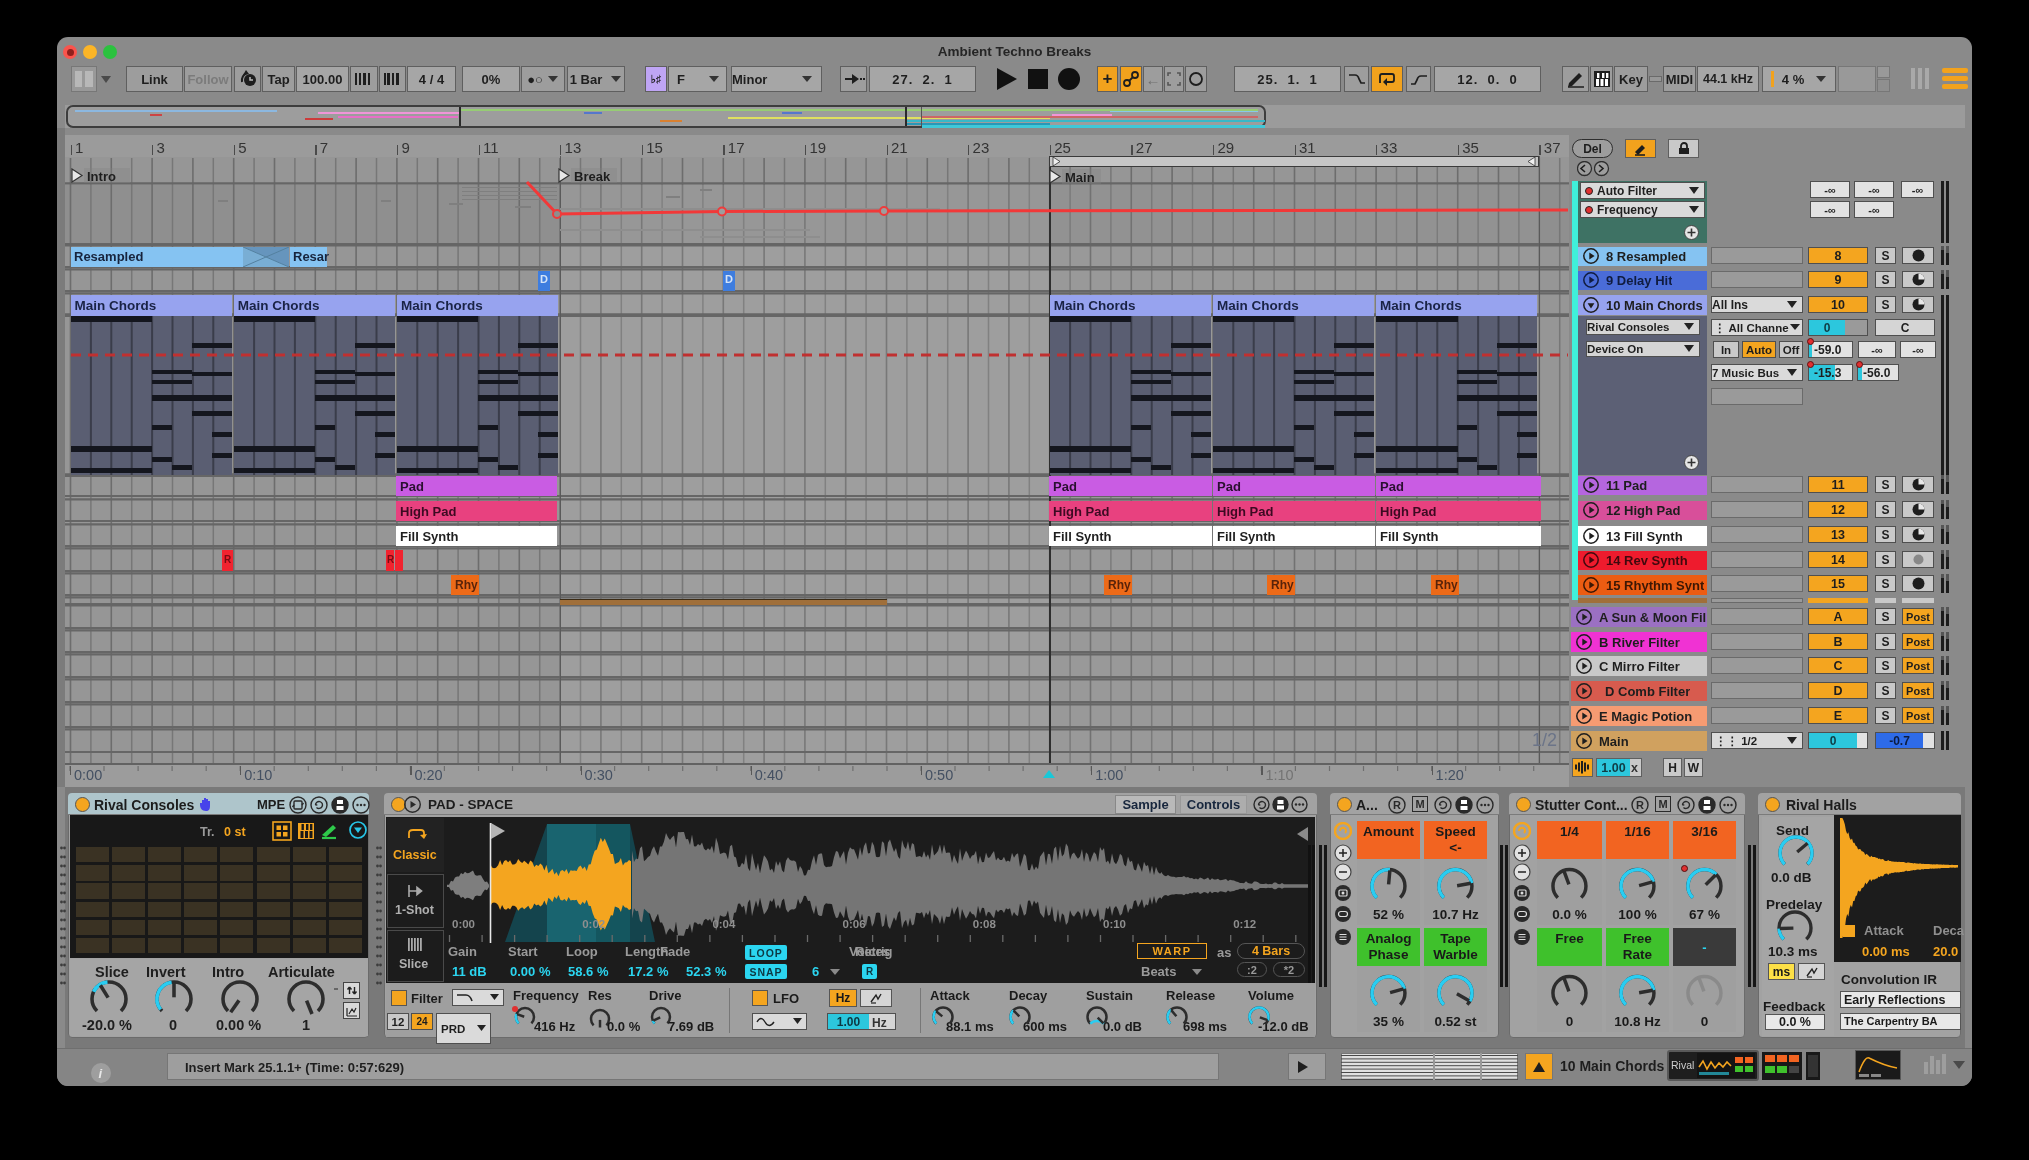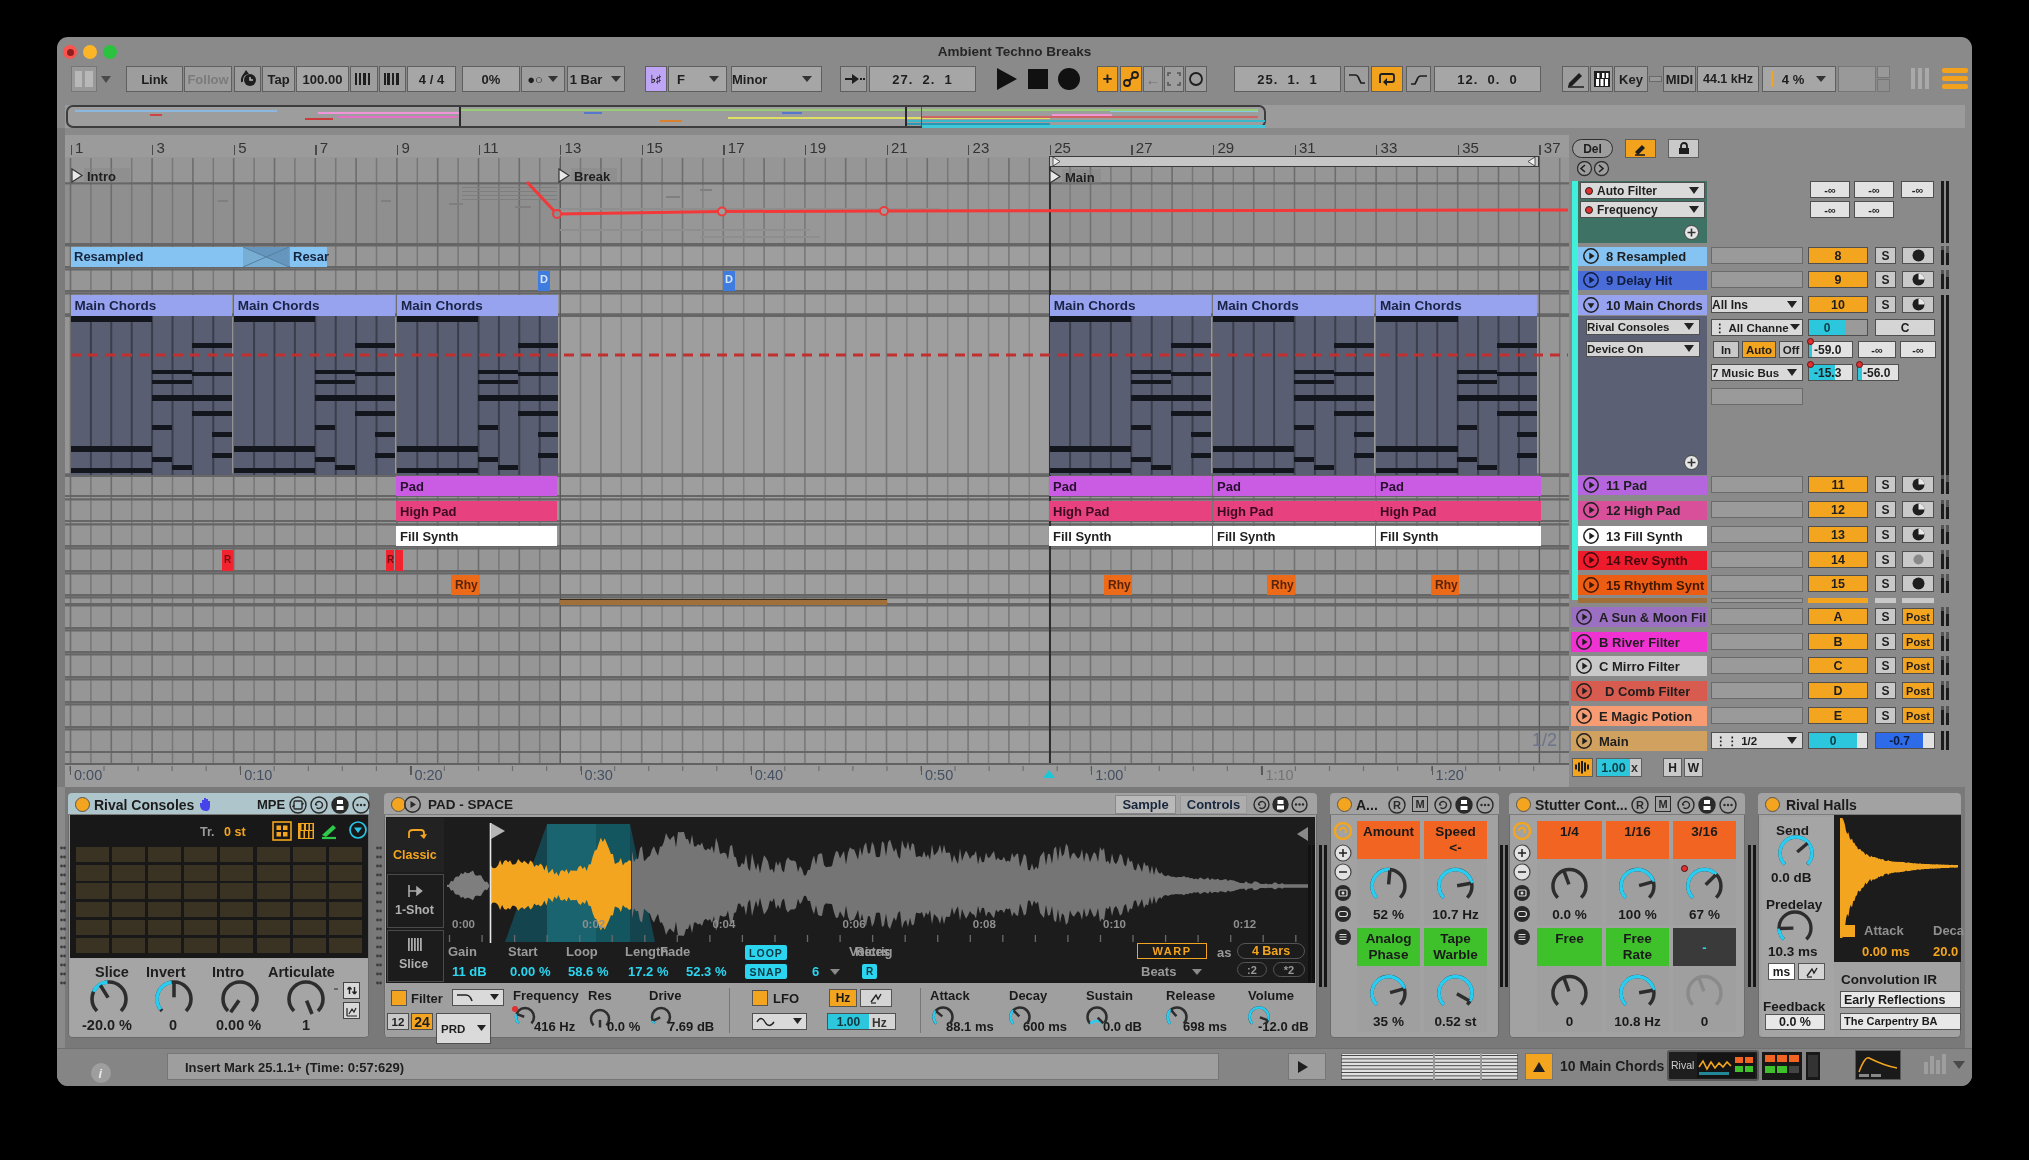--- a/index.html
+++ b/index.html
@@ -1392,21 +1392,21 @@
 <div style="left:411px;top:991px;font-size:13px;color:#1a1a1a;font-weight:700;white-space:nowrap;">Filter</div>
 <div style="left:452px;top:989px;width:52px;height:17px;background:#dadada;border:1px solid #4f4f4f;display:flex;align-items:center;">
     <svg width="22" height="12" style="position:static;margin-left:3px;">
       <path d="M1 3 H10 Q14 3 16 9" stroke="#222" stroke-width="1.6" fill="none"></path>
     </svg>
     <svg width="10" height="7" style="position:static;margin-left:auto;margin-right:3px;">
       <path d="M0 0 L9 0 L4.5 6 Z" fill="#222"></path>
     </svg>
   </div>
 <div style="left:387px;top:1013px;width:22px;height:17px;background:#c9c9c9;border:1px solid #4f4f4f;color:#1e1e1e;font-weight:700;font-size:11.5px;display:flex;align-items:center;justify-content:center;">12</div>
-<div style="left:411px;top:1013px;width:22px;height:17px;background:#f4a51f;border:1px solid #4f4f4f;color:#1e1e1e;font-weight:700;font-size:14px;display:flex;align-items:center;justify-content:center;">24</div>
+<div style="left:411px;top:1013px;width:22px;height:17px;background:#f4a51f;border:1px solid #4f4f4f;color:#1e1e1e;font-weight:700;font-size:10px;display:flex;align-items:center;justify-content:center;">24</div>
 <div style="left:436px;top:1013px;width:55px;height:31px;background:#dadada;border:1px solid #4f4f4f;display:flex;align-items:center;">
     <span style="font-weight:700;font-size:11.5px;color:#1e1e1e;margin-left:4px;">PRD</span>
     <svg width="10" height="7" style="position:static;margin-left:auto;margin-right:3px;">
       <path d="M0 0 L9 0 L4.5 6 Z" fill="#222"></path>
     </svg>
   </div>
 <div style="left:513px;top:988px;font-size:13px;color:#1a1a1a;font-weight:700;white-space:nowrap;">Frequency</div>
 <div style="left:588px;top:988px;font-size:13px;color:#1a1a1a;font-weight:700;white-space:nowrap;">Res</div>
 <div style="left:649px;top:988px;font-size:13px;color:#1a1a1a;font-weight:700;white-space:nowrap;">Drive</div>
 <svg style="left:0;top:0" width="2029" height="1160">
@@ -1678,21 +1678,21 @@
     <path d="M1784.7 864.3 A16 16 0 1 1 1807.3 864.3" stroke="#2d2d2d" stroke-width="3.36" fill="none" stroke-linecap="butt"></path>
     <path d="M1784.7 864.3 A16 16 0 1 1 1807.5 864.1" stroke="#29cdf2" stroke-width="3.36" fill="none" stroke-linecap="butt"></path>
     <line x1="1797.2" y1="852.0" x2="1807.6" y2="843.2" stroke="#2d2d2d" stroke-width="3.36" stroke-linecap="butt"></line>
     <path d="M1783.7 939.3 A16 16 0 1 1 1806.3 939.3" stroke="#2d2d2d" stroke-width="3.36" fill="none" stroke-linecap="butt"></path>
     <path d="M1783.7 939.3 A16 16 0 0 1 1779.0 928.6" stroke="#29cdf2" stroke-width="3.36" fill="none" stroke-linecap="butt"></path>
     <line x1="1793.4" y1="928.1" x2="1779.8" y2="928.5" stroke="#2d2d2d" stroke-width="3.36" stroke-linecap="butt"></line>
   </svg>
 <div style="left:1771px;top:870px;font-size:13.5px;color:#1a1a1a;font-weight:700;white-space:nowrap;">0.0 dB</div>
 <div style="left:1766px;top:897px;font-size:13.5px;color:#1a1a1a;font-weight:700;white-space:nowrap;">Predelay</div>
 <div style="left:1768px;top:944px;font-size:13.5px;color:#1a1a1a;font-weight:700;white-space:nowrap;">10.3 ms</div>
-<div style="left:1768px;top:963px;width:27px;height:17px;background:#ffffff;border:1px solid #555;color:#1a1a1a;font-weight:700;font-size:12px;display:flex;align-items:center;justify-content:center;">ms</div>
+<div style="left:1768px;top:963px;width:27px;height:17px;background:#fde047;border:1px solid #555;color:#1a1a1a;font-weight:700;font-size:12px;display:flex;align-items:center;justify-content:center;">ms</div>
 <div style="left:1798px;top:963px;width:27px;height:17px;background:#d5d5d5;border:1px solid #555;display:flex;align-items:center;justify-content:center;">
     <svg width="14" height="12">
       <path d="M2 10 L7 3 L9 7 L12 2" stroke="#222" stroke-width="1.4" fill="none"></path>
       <path d="M2 11 h5" stroke="#222" stroke-width="1.2"></path>
     </svg>
   </div>
 <div style="left:1763px;top:999px;font-size:13.5px;color:#1a1a1a;font-weight:700;white-space:nowrap;">Feedback</div>
 <div style="left:1765px;top:1014px;width:60px;height:16px;background:#e8e8e8;border:1px solid #555;color:#1a1a1a;font-weight:700;font-size:12.5px;display:flex;align-items:center;justify-content:center;">0.0 %</div>
 <div style="left:1834px;top:815px;width:127px;height:147px;background:#1c1c1c;"></div>
 <svg style="left:0;top:0" width="2029" height="1160">

